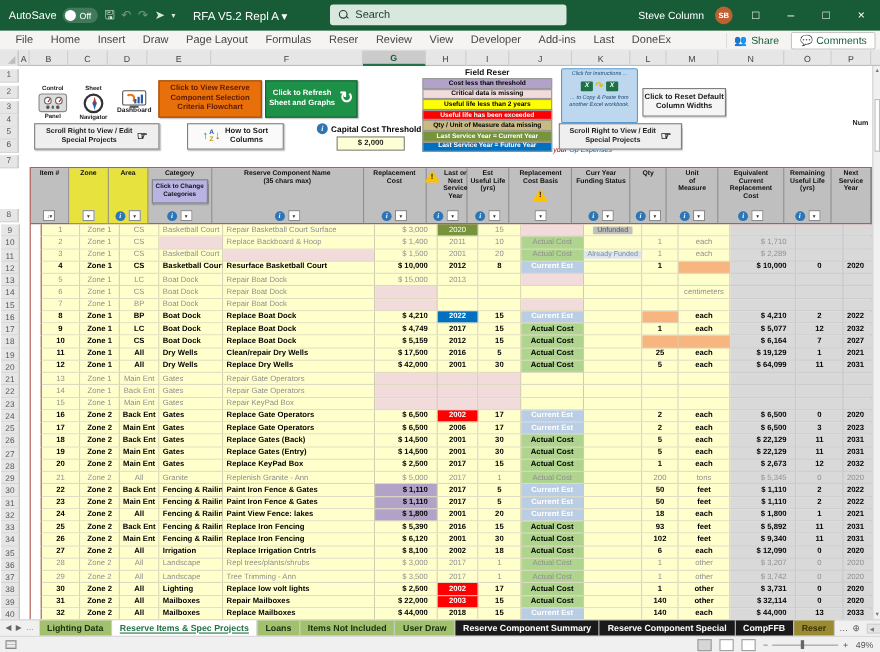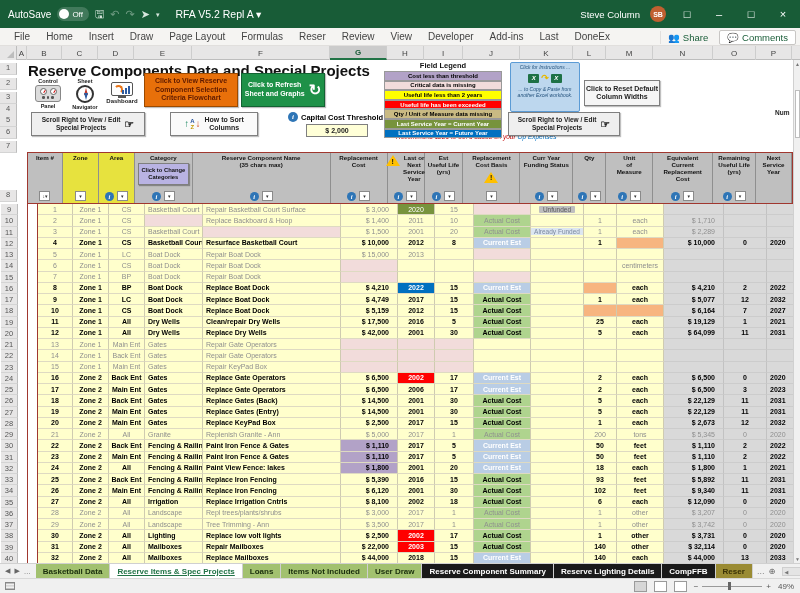--- a/index.html
+++ b/index.html
@@ -156,20 +156,24 @@
         <span class="autosave-dot"></span>
         <span style="font-size:8px;">Off</span>
       </span>
       <span class="qa-icon">🖫</span>
       <span class="qa-icon qa-dim">↶</span>
       <span class="qa-icon qa-dim">↷</span>
       <span class="qa-icon">➤</span>
       <span class="qa-icon" style="font-size:7px;">▾</span>
       <span class="doc-title"><span>RFA V5.2 Repl A</span> ▾</span>
     </div>
+    <div class="search-box">
+      <span class="mag"></span>
+      <span>Search</span>
+    </div>
     <div class="tb-right">
       <span style="font-size:9.5px;">Steve Column</span>
       <span class="avatar">SB</span>
       <span class="winbtn">□</span>
       <span class="winbtn">–</span>
       <span class="winbtn">□</span>
       <span class="winbtn">×</span>
     </div>
   </div>
 
@@ -222,21 +226,20 @@
         <div class="gutter-num" style="top: 3px; height: 12px;">1</div>
         <div class="gutter-num" style="top: 18px; height: 12px;">2</div>
         <div class="gutter-num" style="top: 32px; height: 12px;">3</div>
         <div class="gutter-num" style="top: 44px; height: 12px;">4</div>
         <div class="gutter-num" style="top: 55px; height: 12px;">5</div>
         <div class="gutter-num" style="top: 67px; height: 12px;">6</div>
         <div class="gutter-num" style="top: 81px; height: 12px;">7</div>
         <div class="gutter-num" style="top: 130px; height: 12px;">8</div>
       </div>
 
-    <div class="sheet-title">Reserve Components Data and Special Projects</div>
 
     <div style="position:absolute; left:33px; top:18px; width:30px; text-align:center;">
       <div class="icon-label">Control</div>
       <div class="gaugebox" style="margin:1px auto;">
         <div class="gauges">
             <span class="gauge"></span>
             <span class="gauge"></span>
           </div>
         <div class="dots">
             <span class="dot"></span>
@@ -297,21 +300,21 @@
     <div style="position:absolute; left:288px; top:52px; display:flex; align-items:center; gap:3px;">
       <span class="info-ico">i</span>
       <span style="font-size:7.5px; font-weight:bold;">Capital Cost Threshold</span>
     </div>
     <div class="thresh-box" style="position:absolute; left:306px; top:64px; width:62px; height:13px;">$ 2,000</div>
     <div style="position:absolute; left:396px; top:73px; font-size:6.5px; font-style:italic; white-space:nowrap;">
       <span class="note-red">Recommend  1225 to 3675 based on your </span><span class="note-blue">Op Expenses</span>
     </div>
 
     <div class="legend">
-      <div class="legend-title">Field Legend</div>
+      <div class="legend-title">Field Reser</div>
       <div id="legend-rows">
           <div class="legend-row" style="background: rgb(178, 162, 199); color: rgb(0, 0, 0);">Cost less than threshold</div>
           <div class="legend-row" style="background: rgb(242, 220, 219); color: rgb(0, 0, 0);">Critical data is missing</div>
           <div class="legend-row" style="background: rgb(255, 255, 0); color: rgb(0, 0, 0);">Useful life less than 2 years</div>
           <div class="legend-row" style="background: rgb(255, 0, 0); color: rgb(255, 255, 255);">Useful life has been exceeded</div>
           <div class="legend-row" style="background: rgb(201, 186, 131); color: rgb(0, 0, 0);">Qty / Unit of Measure data missing</div>
           <div class="legend-row" style="background: rgb(119, 147, 60); color: rgb(255, 255, 255);">Last Service Year = Current Year</div>
           <div class="legend-row" style="background: rgb(0, 112, 192); color: rgb(255, 255, 255);">Last Service Year = Future Year</div>
         </div>
     </div>
@@ -1087,27 +1090,27 @@
     </div>
   </div>
 
   <div class="tabbar">
     <div class="tabnav">
       <span>◀</span>
       <span>▶</span>
       <span>…</span>
     </div>
     <div id="sheet-tabs" style="display:flex;">
-        <div class="stab green">Basketball Data</div>
+        <div class="stab green">Lighting Data</div>
         <div class="stab active">Reserve Items  &amp; Spec Projects</div>
         <div class="stab green">Loans</div>
         <div class="stab green">Items Not Included</div>
         <div class="stab green">User Draw</div>
         <div class="stab black">Reserve Component Summary</div>
-        <div class="stab black">Reserve Lighting Details</div>
+        <div class="stab black">Reserve Component Special</div>
         <div class="stab black">CompFFB</div>
         <div class="stab olive">Reser</div>
       </div>
     <div class="tab-extra">
       <span>…</span>
       <span>⊕</span>
       <div class="hscroll">
         <span class="ha" style="left:2px;">◀</span>
 
       </div>

